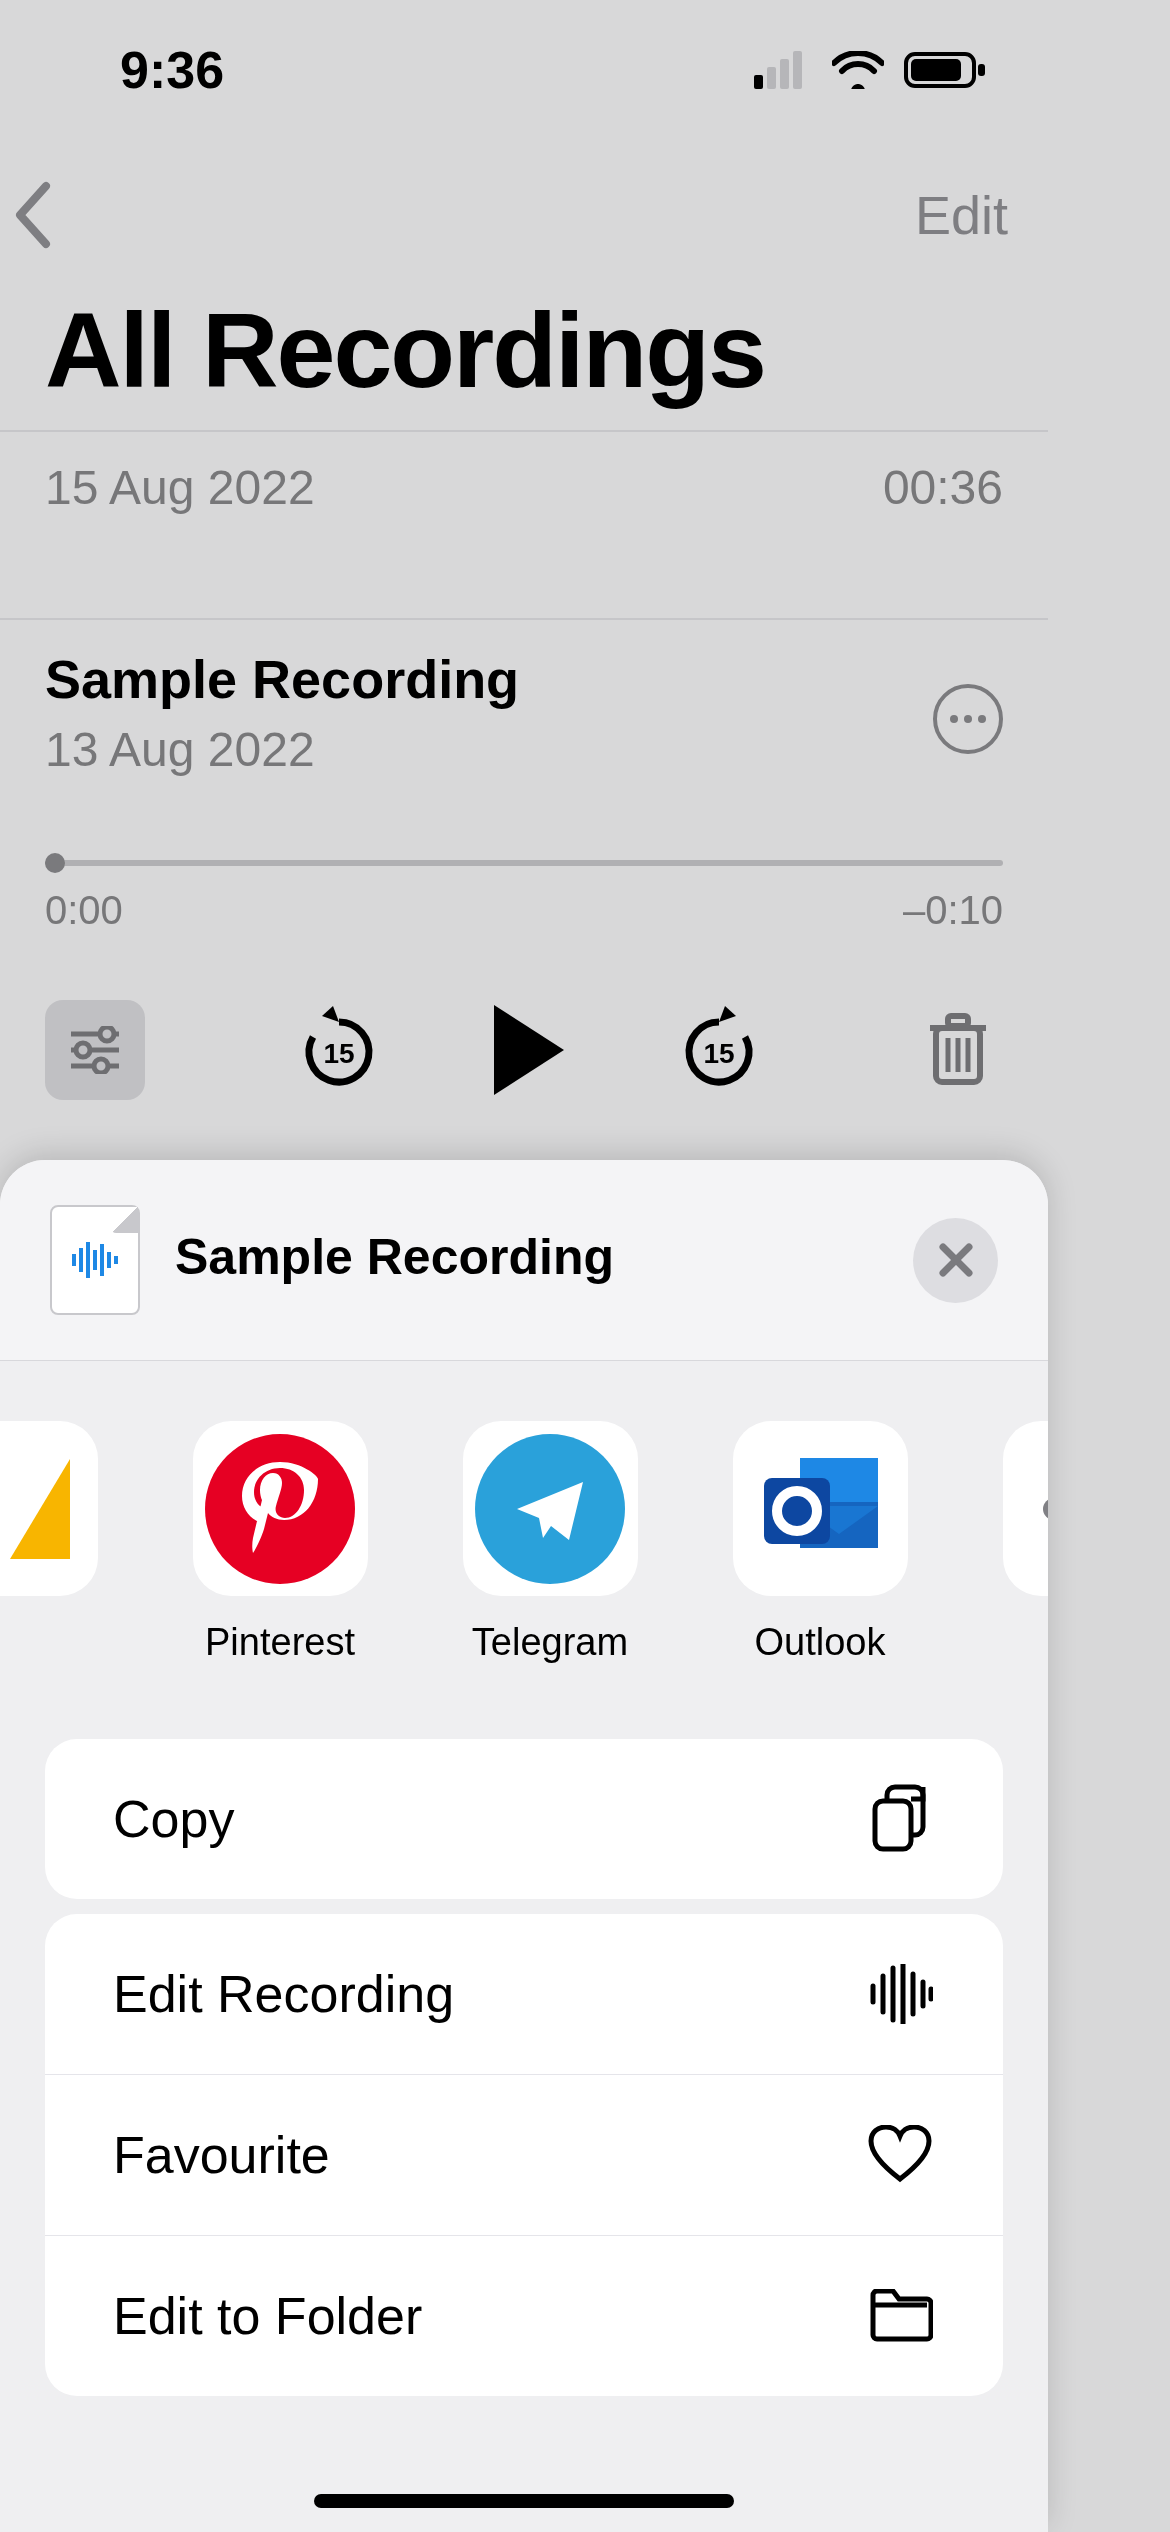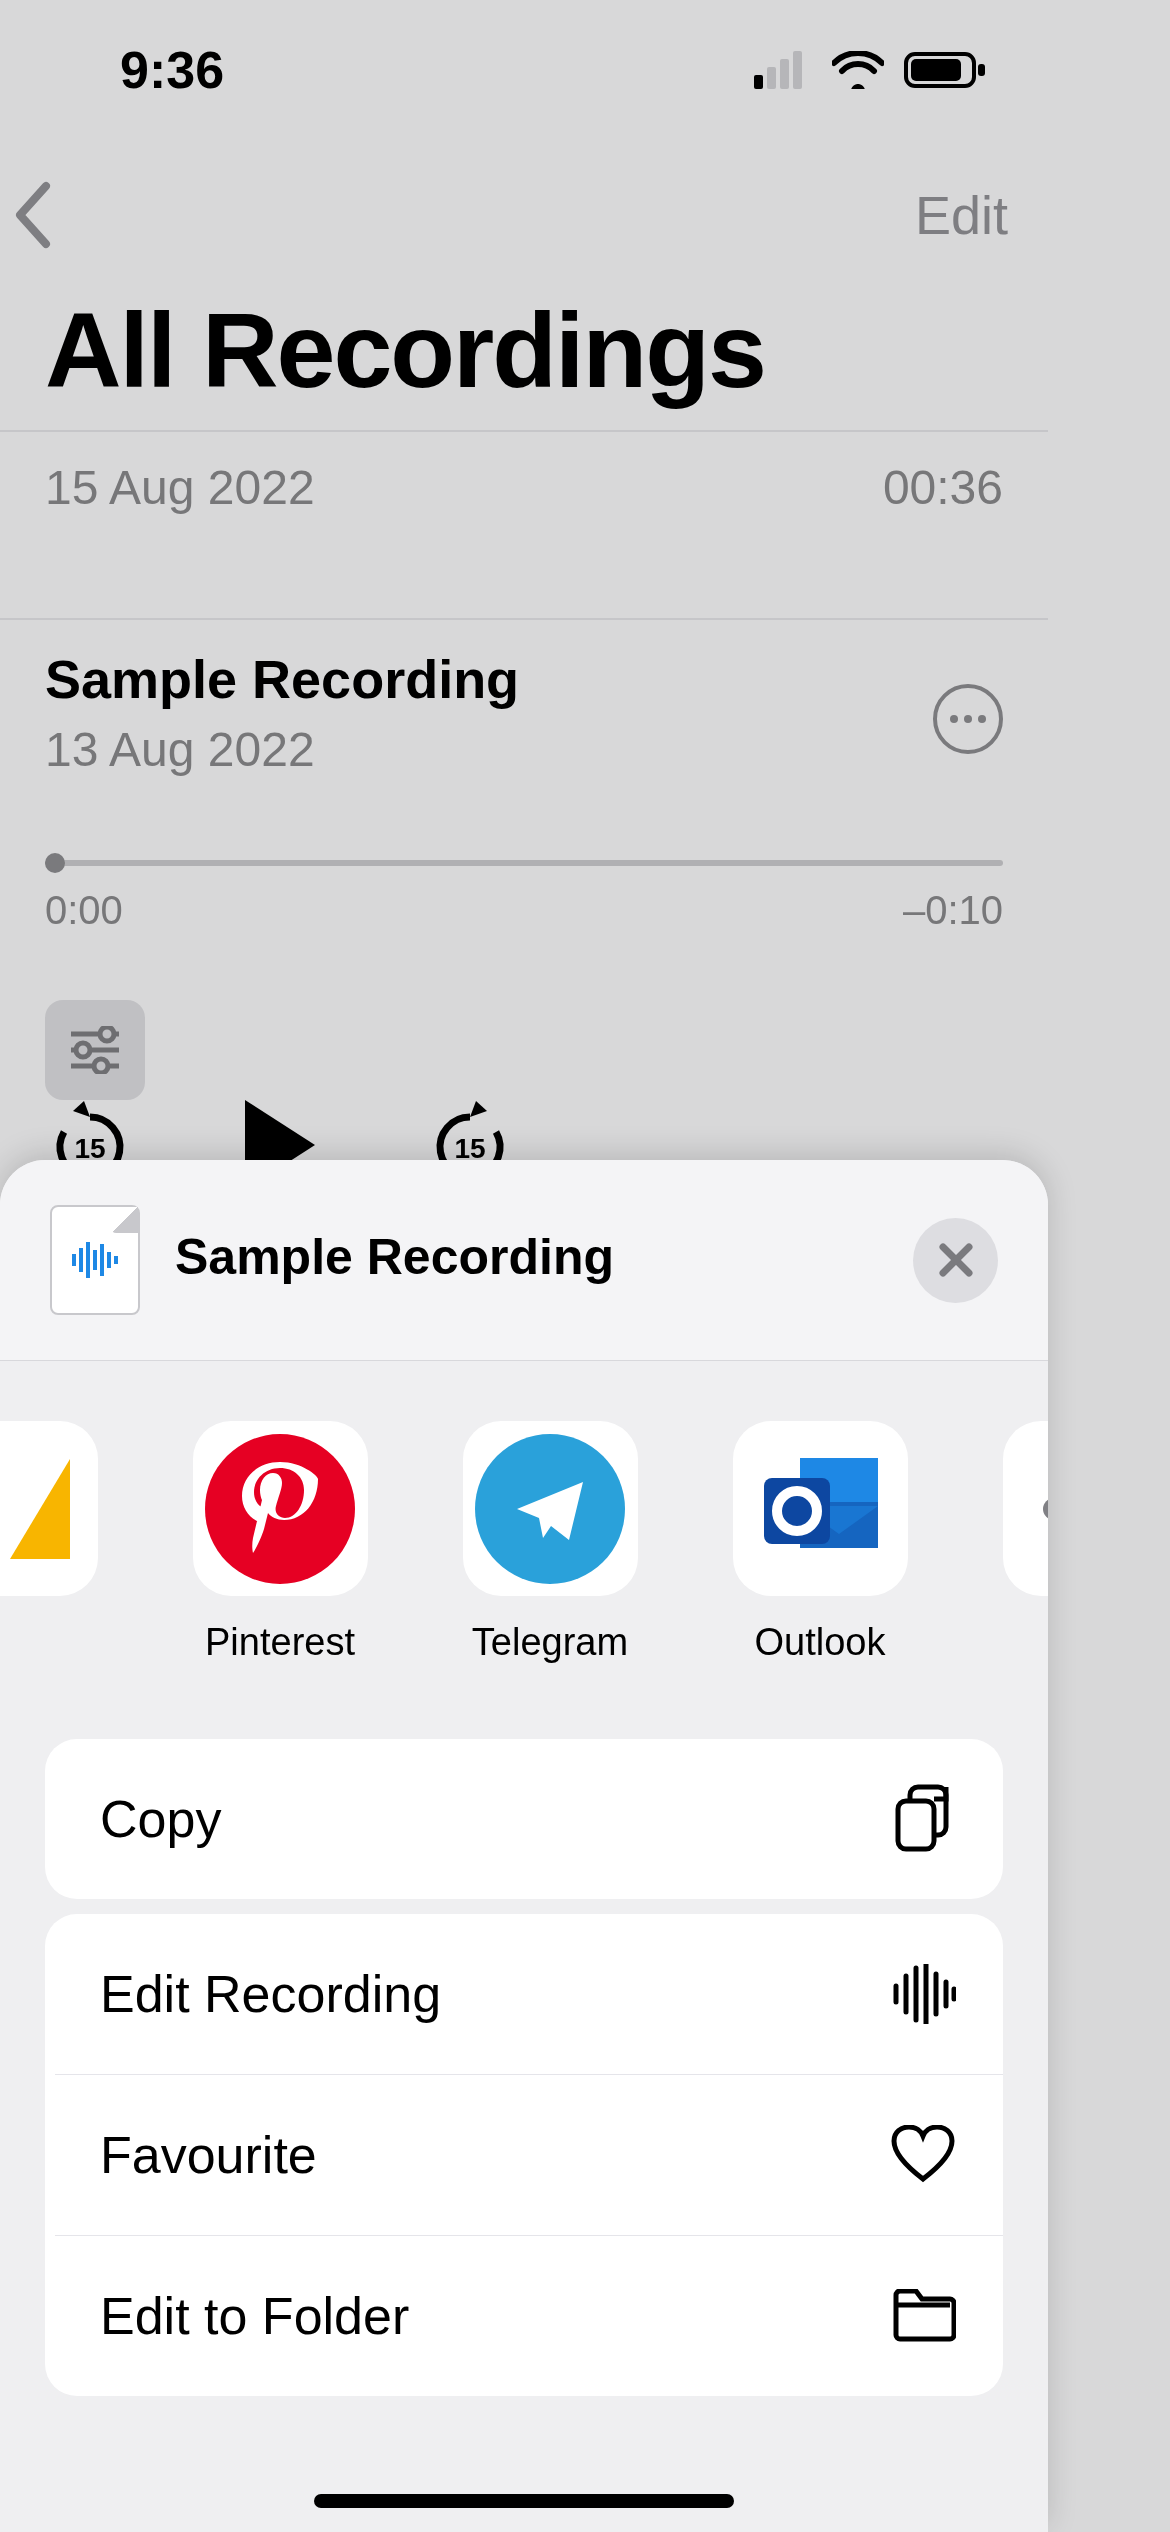--- a/index.html
+++ b/index.html
@@ -33,21 +33,21 @@
   .more-circle { position:absolute; top:684px; right:45px; width:70px; height:70px; border:4px solid #7a7a7d; border-radius:50%; display:flex; align-items:center; justify-content:center; gap:6px; }
   .more-circle .dot { width:8px; height:8px; background:#7a7a7d; border-radius:50%; }
 
   
   .scrubber-wrap { position:absolute; top:860px; left:45px; right:45px; }
   .scrubber-track { height:6px; background:#b0b0b3; border-radius:3px; position:relative; }
   .scrubber-knob { position:absolute; left:0; top:-7px; width:20px; height:20px; background:#7a7a7d; border-radius:50%; }
   .scrubber-times { display:flex; justify-content:space-between; margin-top:22px; font-size:40px; color:#777779; }
 
   
-  .controls { position:absolute; top:1000px; left:45px; right:45px; display:flex; justify-content:space-between;flex-direction:column; }
+  .controls { position:absolute; top:1000px; left:45px; right:45px; display:flex; align-items:center; justify-content:space-between; }
   .sliders-btn { width:100px; height:100px; background:#c0c0c3; border-radius:18px; display:flex; align-items:center; justify-content:center; }
   .play-icon { width:0; height:0; border-left:70px solid #000; border-top:45px solid transparent; border-bottom:45px solid transparent; }
   .trash-btn, .skip-btn { width:90px; height:90px; display:flex; align-items:center; justify-content:center; }
   .ctrl-group { display:flex; align-items:center; gap:110px; }
 
   
   .sheet { position:absolute; left:0; right:0; bottom:0; top:1160px; background:#efeff1; border-top-left-radius:45px; border-top-right-radius:45px; box-shadow:0 -6px 30px rgba(0,0,0,0.15); overflow:hidden; }
   .sheet-header { display:flex; align-items:center; padding:45px 50px; border-bottom:1px solid #d8d8dc; background:#f4f4f6; }
   .file-icon { width:90px; height:110px; background:#fff; border:2px solid #c8c8cc; border-radius:8px; position:relative; margin-right:35px; display:flex; align-items:center; justify-content:center; }
   .file-icon::after { content:""; position:absolute; top:0; right:0; width:26px; height:26px; background:linear-gradient(135deg,#fff 50%,#c8c8cc 50%); border-bottom-left-radius:4px; }
@@ -67,21 +67,21 @@
   .telegram-icon { background:#fff; }
   .telegram-circle { width:150px; height:150px; background:#2aa1da; border-radius:50%; display:flex; align-items:center; justify-content:center; }
   .pinterest-icon { background:#fff; }
   .pinterest-circle { width:150px; height:150px; background:#e60023; border-radius:50%; display:flex; align-items:center; justify-content:center; color:#fff; font-weight:800; font-size:100px; font-family:Georgia,serif; }
   .outlook-icon { background:#fff; }
   .more-icon { background:#fff; display:flex; align-items:center; justify-content:center; gap:14px; }
   .more-icon .mdot { width:22px; height:22px; background:#808084; border-radius:50%; }
 
   
   .action-group { margin:15px 45px; background:#fff; border-radius:32px; overflow:hidden; }
-  .action-row { display:flex; align-items:center; justify-content:space-between; padding:45px 45px; font-size:52px; color:#000;margin-left:10px; }
+  .action-row { display:flex; align-items:center; justify-content:space-between; padding:45px 68px; font-size:52px; color:#000; }
   .action-group .action-row + .action-row { border-top:1px solid #e5e5ea; }
   .action-icon { width:70px; height:70px; display:flex; align-items:center; justify-content:center; }
 
   .home-indicator { position:absolute; bottom:24px; left:50%; transform:translateX(-50%); width:420px; height:14px; background:#000; border-radius:10px; }
 
   svg { display:block; }
 </style>
 </head>
 <body>
 

